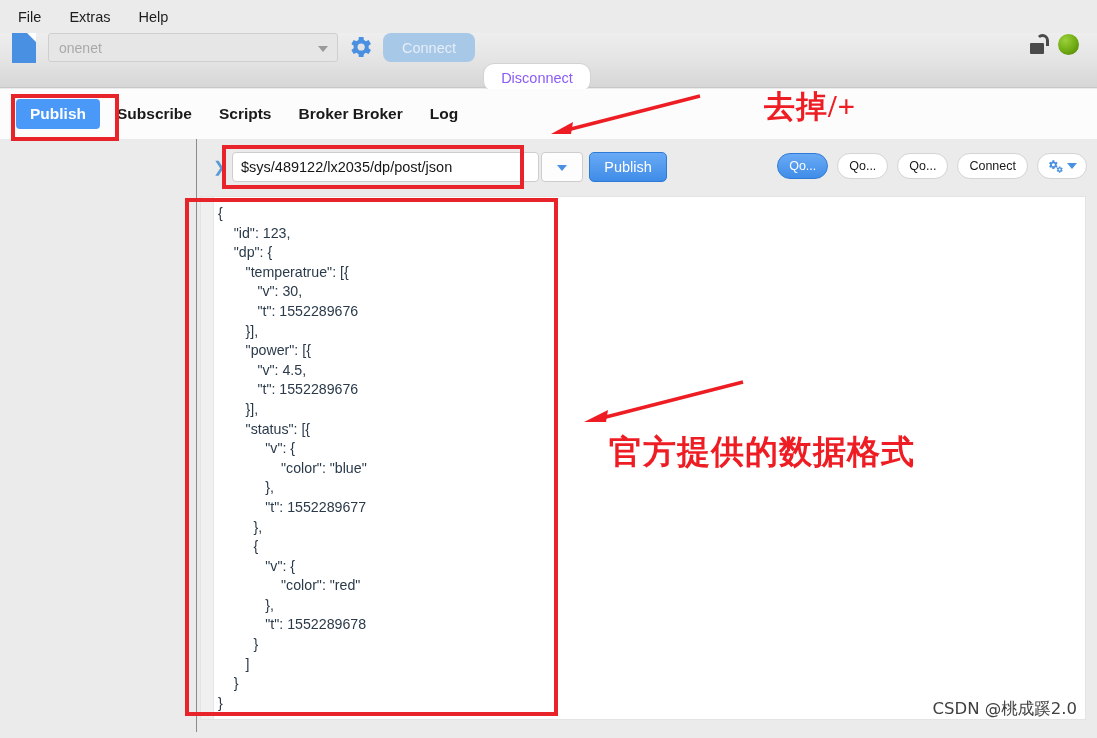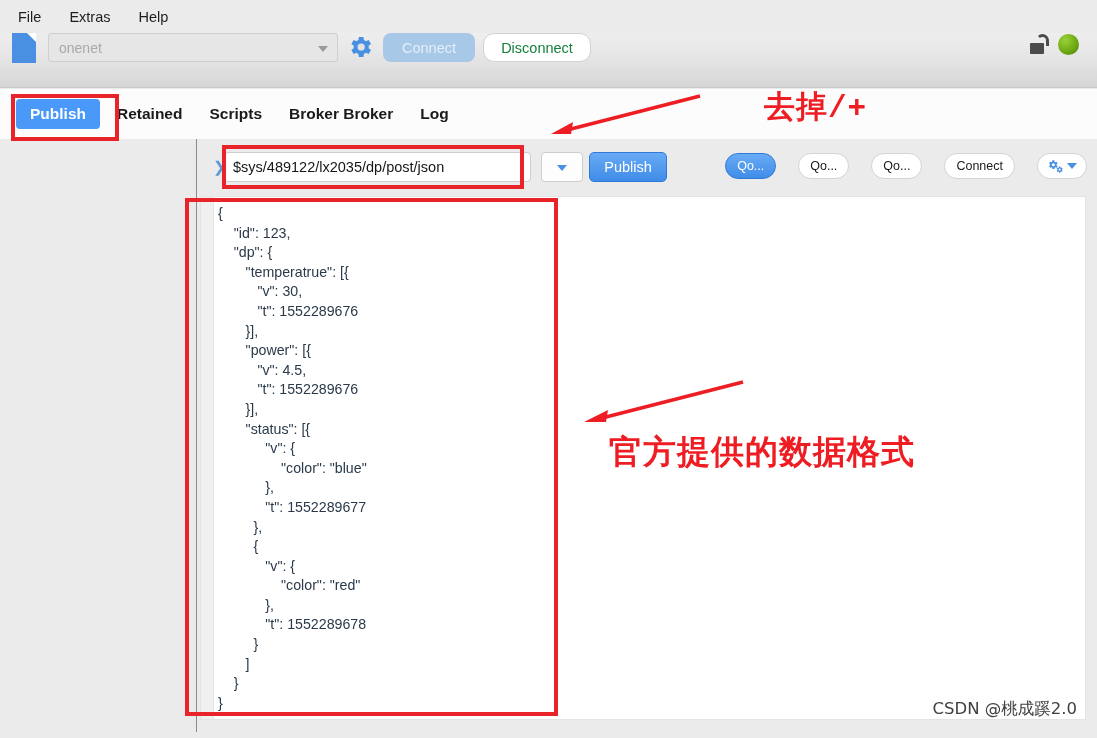--- a/index.html
+++ b/index.html
@@ -76,25 +76,26 @@
     background: #a8c8e8;
     color: #e4eef8;
     border: none; border-radius: 8px;
     font-size: 14.5px;
     display: flex; align-items: center; justify-content: center;
     margin-right: 8px; cursor: default;
   }
   .btn-disconnect {
     height: 29px; min-width: 108px;
     background: #ffffff;
-    color: #15803d;
+    color: #8b5cf6;
     border: 1px solid #d2d2d2; border-radius: 11px;
     font-size: 14.5px;
     display: flex; align-items: center; justify-content: center;
     cursor: pointer;
+    margin-top: 30px;
   }
   .conn-right {
     margin-left: auto;
     display: flex; align-items: center; gap: 7px;
     padding-right: 8px;
   }
   .lock-icon { width: 22px; height: 22px; position: relative; }
   .lock-icon .body {
     position: absolute; left: 1px; bottom: 1px;
     width: 14px; height: 11px; background: #4a4a4a; border-radius: 1px;
@@ -139,21 +140,21 @@
     position: absolute; left: 0; top: 139px;
     width: 1097px; height: 56px;
     background: #ebebeb;
     display: flex; align-items: center;
   }
   .expander {
     position: absolute; left: 213px; top: 158px;
     font-size: 15px; color: #5b9bd5; font-weight: bold;
   }
   .topic-input {
-    position: absolute; left: 224px; top: 152px;
+    position: absolute; left: 232px; top: 152px;
     width: 307px; height: 30px;
     background: #ffffff;
     border: 1px solid #cdcdcd;
     border-radius: 4px;
     font-size: 14.5px; color: #161616;
     padding: 0 8px;
     display: flex; align-items: center;
     font-family: "Liberation Sans", sans-serif;
   }
   .topic-drop {
@@ -173,21 +174,21 @@
     width: 78px; height: 30px;
     background: linear-gradient(to bottom, #69aaf5 0%, #3f8ce8 100%);
     color: #fff; font-size: 14.5px;
     border: 1px solid #2f7ad6; border-radius: 5px;
     display: flex; align-items: center; justify-content: center;
     cursor: pointer;
   }
 
   .opt-group {
     position: absolute; right: 10px; top: 153px;
-    display: flex; align-items: center; gap: 22px;
+    display: flex; align-items: center; gap: 9px;
   }
   .pill {
     height: 26px; min-width: 47px;
     border-radius: 13px;
     background: #ffffff;
     border: 1px solid #d4d4d4;
     font-size: 12.5px; color: #1a1a1a;
     display: flex; align-items: center; justify-content: center;
     padding: 0 11px; white-space: nowrap; cursor: pointer;
   }
@@ -228,21 +229,21 @@
   }
 
   
   .redbox { position: absolute; border: 4px solid #e8232a; pointer-events: none; }
   #box-tab   { left: 11px;  top: 94px;  width: 108px; height: 47px; }
   #box-topic { left: 222px; top: 145px; width: 302px; height: 44px; }
   #box-json  { left: 185px; top: 198px; width: 373px; height: 518px; }
 
   
   .anno { position: absolute; color: #ee1d23; font-weight: bold; white-space: nowrap;
-          font-family: Liberation Mono, monospace; }
+          font-family: Liberation Serif, serif; }
   #anno-1 { left: 764px; top: 86px;  font-size: 31px; letter-spacing: 1px; }
   #anno-2 { left: 609px; top: 430px; font-size: 33px; letter-spacing: 1px; }
   .arrow-svg { position: absolute; pointer-events: none; }
   #arrow-1 { left: 545px; top: 92px;  width: 160px; height: 46px; }
   #arrow-2 { left: 578px; top: 378px; width: 170px; height: 48px; }
 
   
   .watermark {
     position: absolute; right: 20px; bottom: 18px;
     font-size: 16.5px; color: #404040;
@@ -291,21 +292,21 @@
       <div class="lock-icon">
         <div class="shackle"></div>
         <div class="body"></div>
       </div>
       <div class="status-led"></div>
     </div>
   </div>
 
   <div class="tabbar">
     <div class="tab active">Publish</div>
-    <div class="tab">Retained</div>
+    <div class="tab">Subscribe</div>
     <div class="tab">Scripts</div>
     <div class="tab">Broker Broker</div>
     <div class="tab">Log</div>
   </div>
 
   <div class="pub-row"></div>
 
   <div class="vdivider"></div>
 
   <div class="expander">❯</div>

